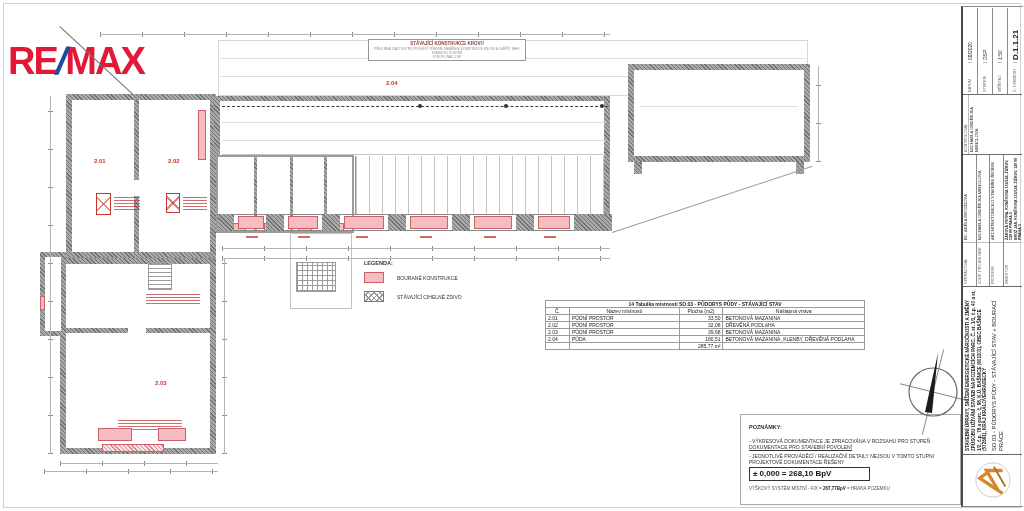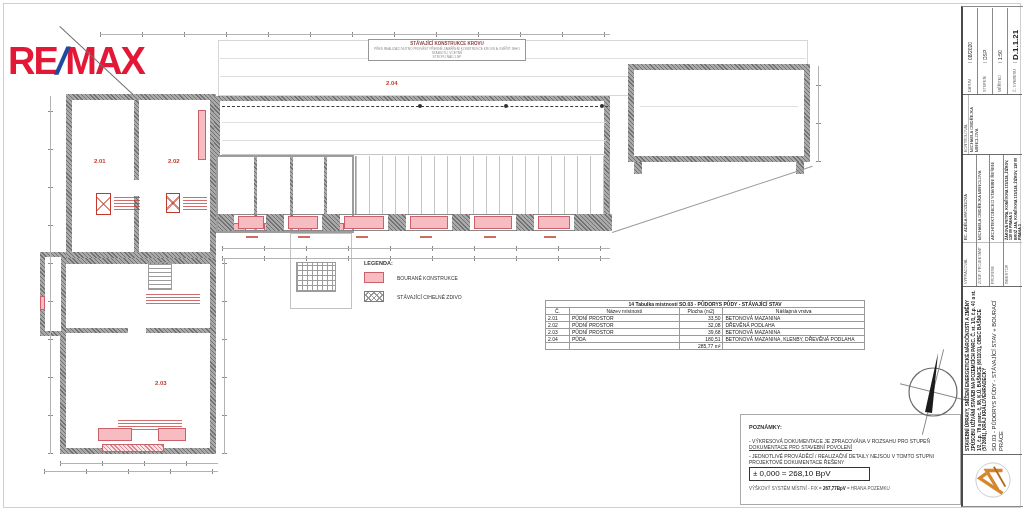--- a/index.html
+++ b/index.html
@@ -44,21 +44,21 @@
   #roomtable td,#roomtable th{border:1px solid #9a9a9a;padding:0 2px;height:6px;line-height:6px;font-weight:normal;text-align:left;}
   #roomtable .tt{font-weight:bold;text-align:center;}
   #roomtable .ch{text-align:center;}
   #roomtable .num{text-align:right;}
   
   #notespanel{position:absolute;left:740px;top:414px;width:221px;height:91px;border:1px solid #a8a8a8;box-sizing:border-box;}
   #notes{position:absolute;left:8px;top:9px;width:200px;font-size:5px;line-height:6.5px;color:#333;}
   #notes .nt{font-size:5.5px;font-weight:bold;margin:0 0 7px 0;}
   #notes p{margin:0 0 2px 0;}
   #notes .ul{text-decoration:underline;}
-  #elevbox{position:absolute;left:8px;top:52px;width:121px;border:1.5px solid #333;font-size:8px;font-weight:normal;color:#111;padding:1px 3px;box-sizing:border-box;line-height:10px;}
+  #elevbox{position:absolute;left:8px;top:52px;width:121px;border:1.5px solid #333;font-size:8px;font-weight:bold;color:#111;padding:1px 3px;box-sizing:border-box;line-height:10px;}
   #elevsys{position:absolute;left:8px;top:71px;font-size:4.5px;color:#555;line-height:6px;white-space:nowrap;}
   #elevsys b{color:#222;}
   
   #tb{position:absolute;left:961px;top:6px;width:60px;height:499px;border-left:2px solid #4a4a4a;border-top:1px solid #8a8a8a;border-bottom:1px solid #8a8a8a;}
   #tb-rot{position:absolute;left:0;top:0;width:499px;height:59px;transform-origin:0 0;transform:rotate(-90deg) translateX(-499px);display:flex;}
   .tbc{height:100%;box-sizing:border-box;border-right:1px solid #6a6a6a;}
   .tbc.logo{width:52px;display:flex;align-items:center;justify-content:center;}
   .tbc.title{width:168px;padding:2px 3px;}
   .tbc.title .pt{font-size:4.6px;font-weight:bold;line-height:5.8px;color:#222;}
   .tbc.title .dt{font-size:5.8px;color:#222;margin-top:3px;line-height:6.5px;}

